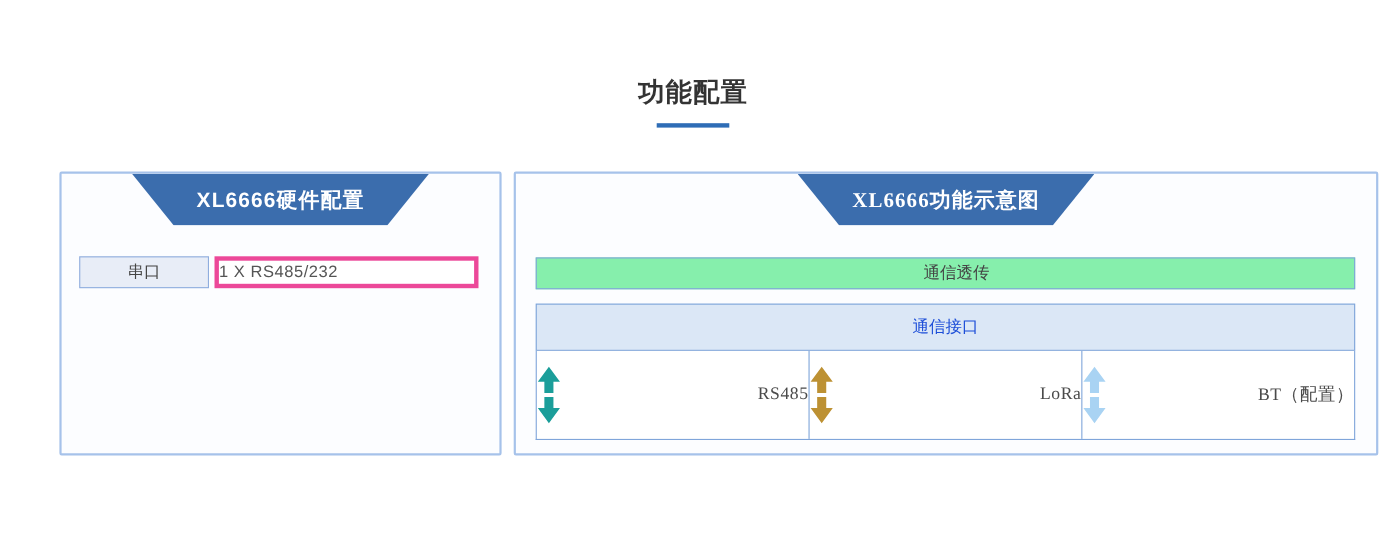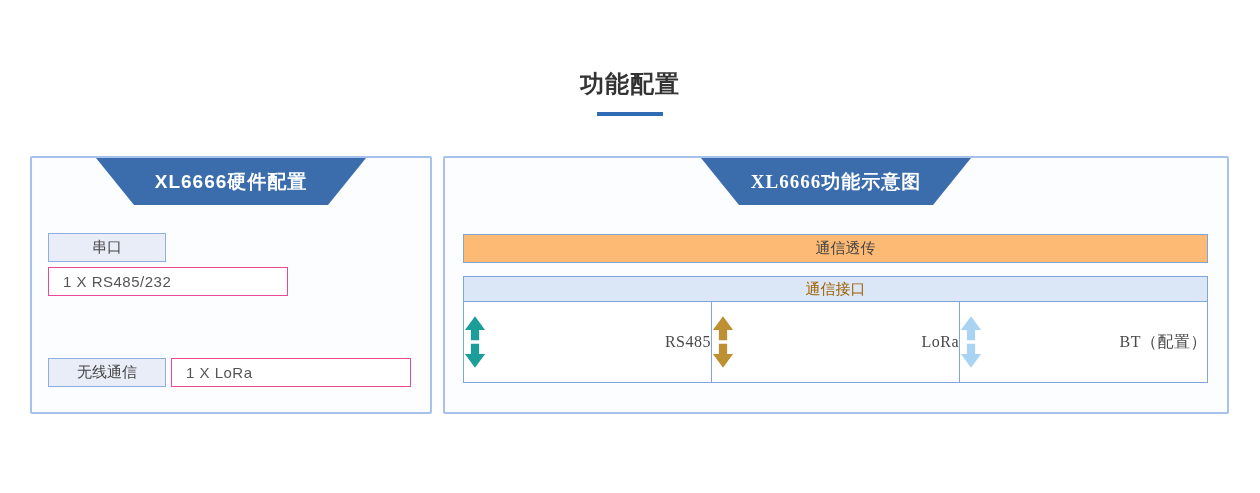--- a/index.html
+++ b/index.html
@@ -11,62 +11,62 @@
     text-align: center; font-size: 24px; font-weight: bold; color: #333333;
     letter-spacing: 1px;
   }
   .title-underline {
     position: absolute; top: 112px; left: 597px;
     width: 66px; height: 4px; background: #2e6db6;
   }
 
   .panel {
     position: absolute; top: 156px; height: 258px;
-    background: #fcfdff; border: 2px solid #a6c2ea; border-radius: 2px;
+    background: #fcfdff; border: 2px solid #a6c2ea; border-radius: 2px; margin-left: 24px;
   }
   .panel-left  { left: 30px;  width: 402px; }
   .panel-right { left: 443px; width: 786px; font-family: Liberation Serif, serif; }
 
   .ribbon {
     position: absolute; top: 0; left: 50%; transform: translateX(-50%);
     width: 270px; height: 47px; background: #3b6dad;
     clip-path: polygon(0 0, 100% 0, calc(100% - 38px) 100%, 38px 100%);
     display: flex; align-items: center; justify-content: center;
     color: #ffffff; font-size: 19px; font-weight: bold; letter-spacing: 1px;
   }
 
   
   .hw-row { position: absolute; left: 16px; display: flex; gap: 5px; }
-  .hw-row.r0 { top: 75px; flex-direction: column; }
+  .hw-row.r0 { top: 75px; }
   .hw-row.r1 { top: 138px; }
   .hw-row.r2 { top: 200px; }
   .hw-label {
     width: 118px; height: 29px; background: #e8edf7; border: 1px solid #8fadde;
     display: flex; align-items: center; justify-content: center;
     font-size: 15px; color: #444444;
   }
   .hw-value {
-    width: 240px; height: 29px; background: #ffffff; border: 1px solid #ec4899;
-    display: flex; align-items: center; padding-left: 14px;
+    width: 240px; height: 29px; background: #ffffff; border: 4px solid #ec4899;
+    display: flex; align-items: center; 
     font-size: 15px; color: #555555; letter-spacing: 0.5px;
   }
 
   
   .bar {
     position: absolute; left: 18px; width: 745px; height: 29px;
-    background: #fdba74; border: 1px solid #7fa5da;
+    background: #86efac; border: 1px solid #7fa5da;
     display: flex; align-items: center; justify-content: center;
     font-size: 15px; color: #444444; padding-left: 20px;
   }
   .bar-passthrough { top: 76px; }
   .iface-table { position: absolute; left: 18px; top: 118px; width: 745px; }
   .iface-header {
-    height: 26px; background: #dbe7f6; border: 1px solid #7fa5da;
+    height: 43px; background: #dbe7f6; border: 1px solid #7fa5da;
     display: flex; align-items: center; justify-content: center;
-    font-size: 15px; color: #a16207;
+    font-size: 15px; color: #1d4ed8;
   }
   .iface-cells {
     display: flex; height: 81px; background: #ffffff;
     border: 1px solid #7fa5da; border-top: none;
   }
   .iface-cell {
     flex: 1; display: flex; align-items: center; justify-content: space-between; gap: 0;
   }
   .iface-cell + .iface-cell { border-left: 1px solid #7fa5da; }
   .iface-cell .arrow-icon { width: 22px; height: 54px; display: block; }
@@ -77,24 +77,20 @@
 
 <div class="page-title">功能配置</div>
 <div class="title-underline"></div>
 
 <div class="panel panel-left">
   <div class="ribbon">XL6666硬件配置</div>
 
   <div class="hw-row r0">
     <div class="hw-label">串口</div>
     <div class="hw-value">1 X RS485/232</div>
-  </div>
-  <div class="hw-row r2">
-    <div class="hw-label">无线通信</div>
-    <div class="hw-value">1 X LoRa</div>
   </div>
 </div>
 
 <div class="panel panel-right">
   <div class="ribbon">XL6666功能示意图</div>
 
   <div class="bar bar-passthrough">通信透传</div>
 
   <div class="iface-table">
     <div class="iface-header">通信接口</div>

